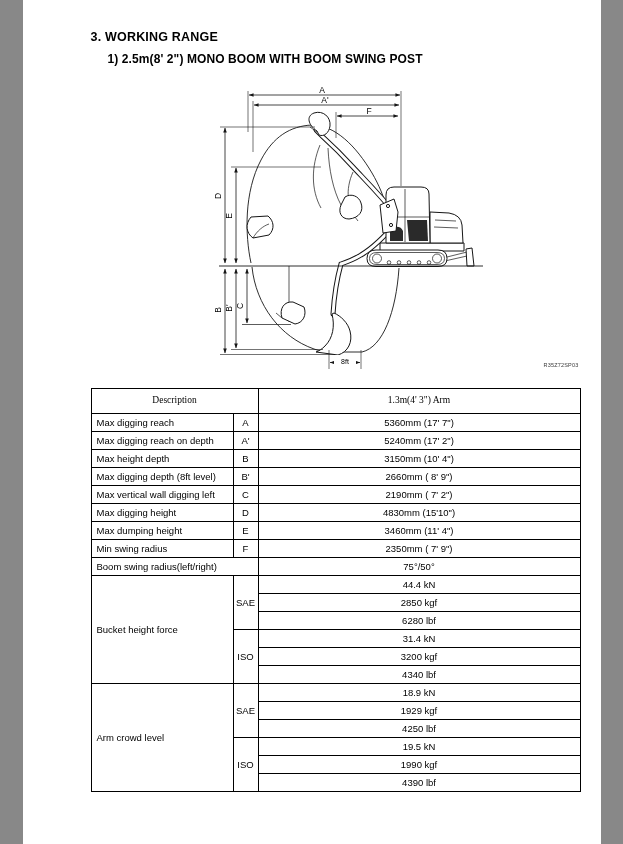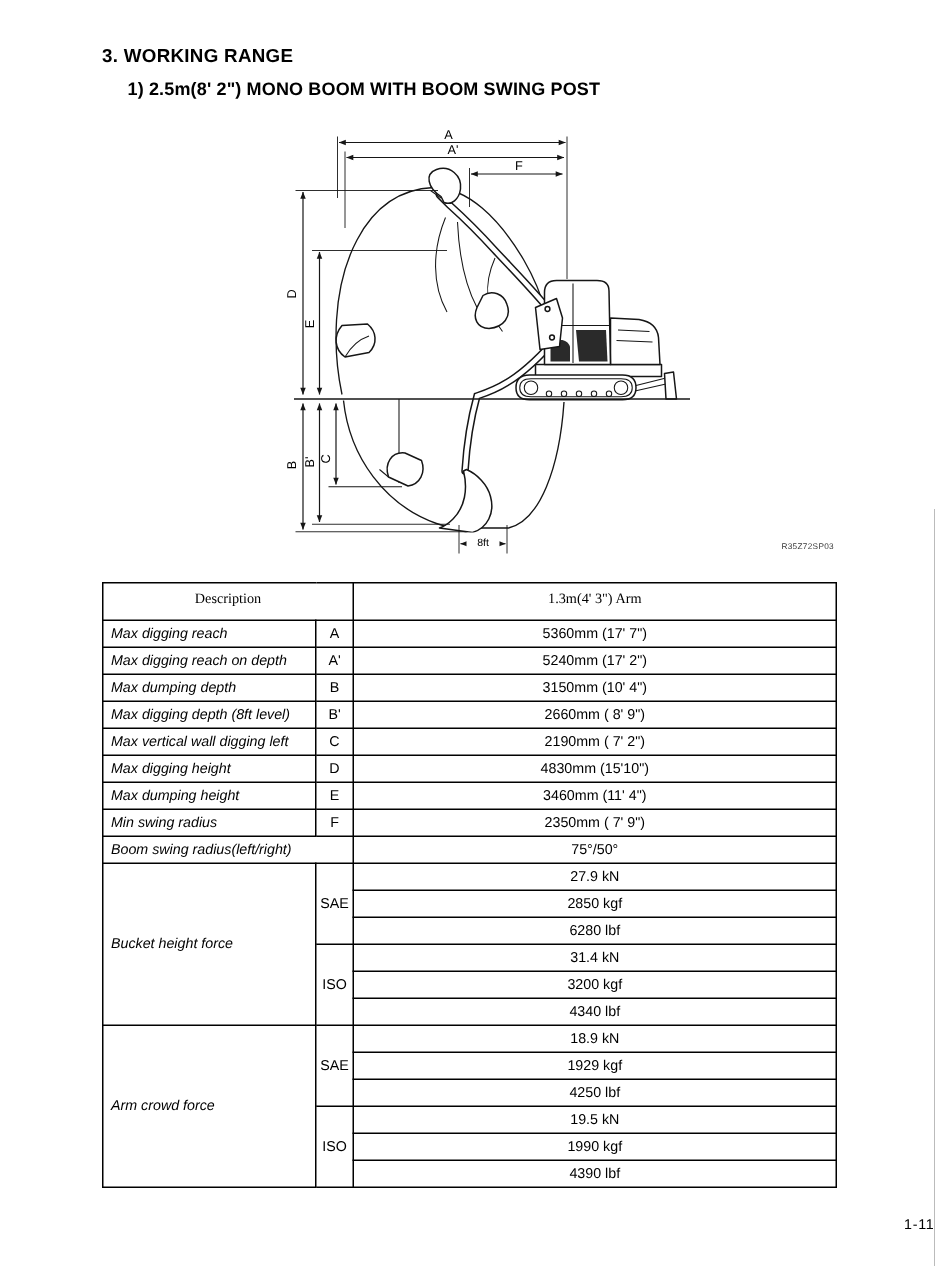--- a/index.html
+++ b/index.html
@@ -1,17 +1,17 @@
 <!DOCTYPE html>
 <html><head>
 <meta charset="utf-8">
 <style>
   html,body{margin:0;padding:0;background:#888;}
   .page{
-    position:relative;width:623px;height:844px;background:#ffffff;
+    position:relative;width:578px;height:844px;background:#ffffff;
     font-family:"Liberation Sans", sans-serif;color:#000;overflow:hidden;
     margin:0 auto;
   }
   .section-title{
     position:absolute;left:68px;top:30px;
     font-size:12.5px;font-weight:bold;letter-spacing:0.2px;white-space:nowrap;
   }
   .subtitle{
     position:absolute;left:85px;top:52px;
     font-size:12px;font-weight:bold;letter-spacing:0.1px;white-space:nowrap;
@@ -25,21 +25,21 @@
     position:absolute;left:68px;top:388px;width:489px;
     border-collapse:collapse;table-layout:fixed;
     font-size:9.5px;border:1.5px solid #000;
   }
   table.spec td{
     border:1px solid #000;height:17px;padding:0 2px;
     text-align:center;vertical-align:middle;line-height:1.05;
     overflow:hidden;white-space:nowrap;
   }
   table.spec tr.hdr td{height:24px;font-family:Liberation Serif, serif;}
-  table.spec td.desc{text-align:left;padding-left:5px;font-style:italic;}
+  table.spec td.desc{text-align:left;padding-left:5px;}
   .page-number{
     position:absolute;left:0;top:811px;width:623px;
     text-align:right;font-size:9.5px;letter-spacing:0.5px;
   }
   
   .env{fill:none;stroke:#161616;stroke-width:0.9;}
   .thin{fill:none;stroke:#161616;stroke-width:0.7;}
   .ext{fill:none;stroke:#161616;stroke-width:0.6;}
   .dim{fill:none;stroke:#161616;stroke-width:0.8;}
   .tube-o{fill:none;stroke:#161616;stroke-width:5;stroke-linecap:round;}
@@ -192,21 +192,21 @@
         <td class="desc">Max digging reach</td>
         <td>A</td>
         <td>5360mm (17' 7")</td>
       </tr>
       <tr>
         <td class="desc">Max digging reach on depth</td>
         <td>A'</td>
         <td>5240mm (17' 2")</td>
       </tr>
       <tr>
-        <td class="desc">Max dumping depth</td>
+        <td class="desc">Max height depth</td>
         <td>B</td>
         <td>3150mm (10' 4")</td>
       </tr>
       <tr>
         <td class="desc">Max digging depth (8ft level)</td>
         <td>B'</td>
         <td>2660mm ( 8' 9")</td>
       </tr>
       <tr>
         <td class="desc">Max vertical wall digging left</td>
@@ -230,41 +230,41 @@
       </tr>
 
       <tr>
         <td colspan="2" class="desc">Boom swing radius(left/right)</td>
         <td>75°/50°</td>
       </tr>
 
       <tr>
         <td rowspan="6" class="desc">Bucket height force</td>
         <td rowspan="3">SAE</td>
-        <td>27.9 kN</td>
+        <td>44.4 kN</td>
       </tr>
       <tr>
           <td>2850 kgf</td>
         </tr>
       <tr>
           <td>6280 lbf</td>
         </tr>
       <tr>
         <td rowspan="3">ISO</td>
         <td>31.4 kN</td>
       </tr>
       <tr>
           <td>3200 kgf</td>
         </tr>
       <tr>
           <td>4340 lbf</td>
         </tr>
 
       <tr>
-        <td rowspan="6" class="desc">Arm crowd force</td>
+        <td rowspan="6" class="desc">Arm crowd level</td>
         <td rowspan="3">SAE</td>
         <td>18.9 kN</td>
       </tr>
       <tr>
           <td>1929 kgf</td>
         </tr>
       <tr>
           <td>4250 lbf</td>
         </tr>
       <tr>

